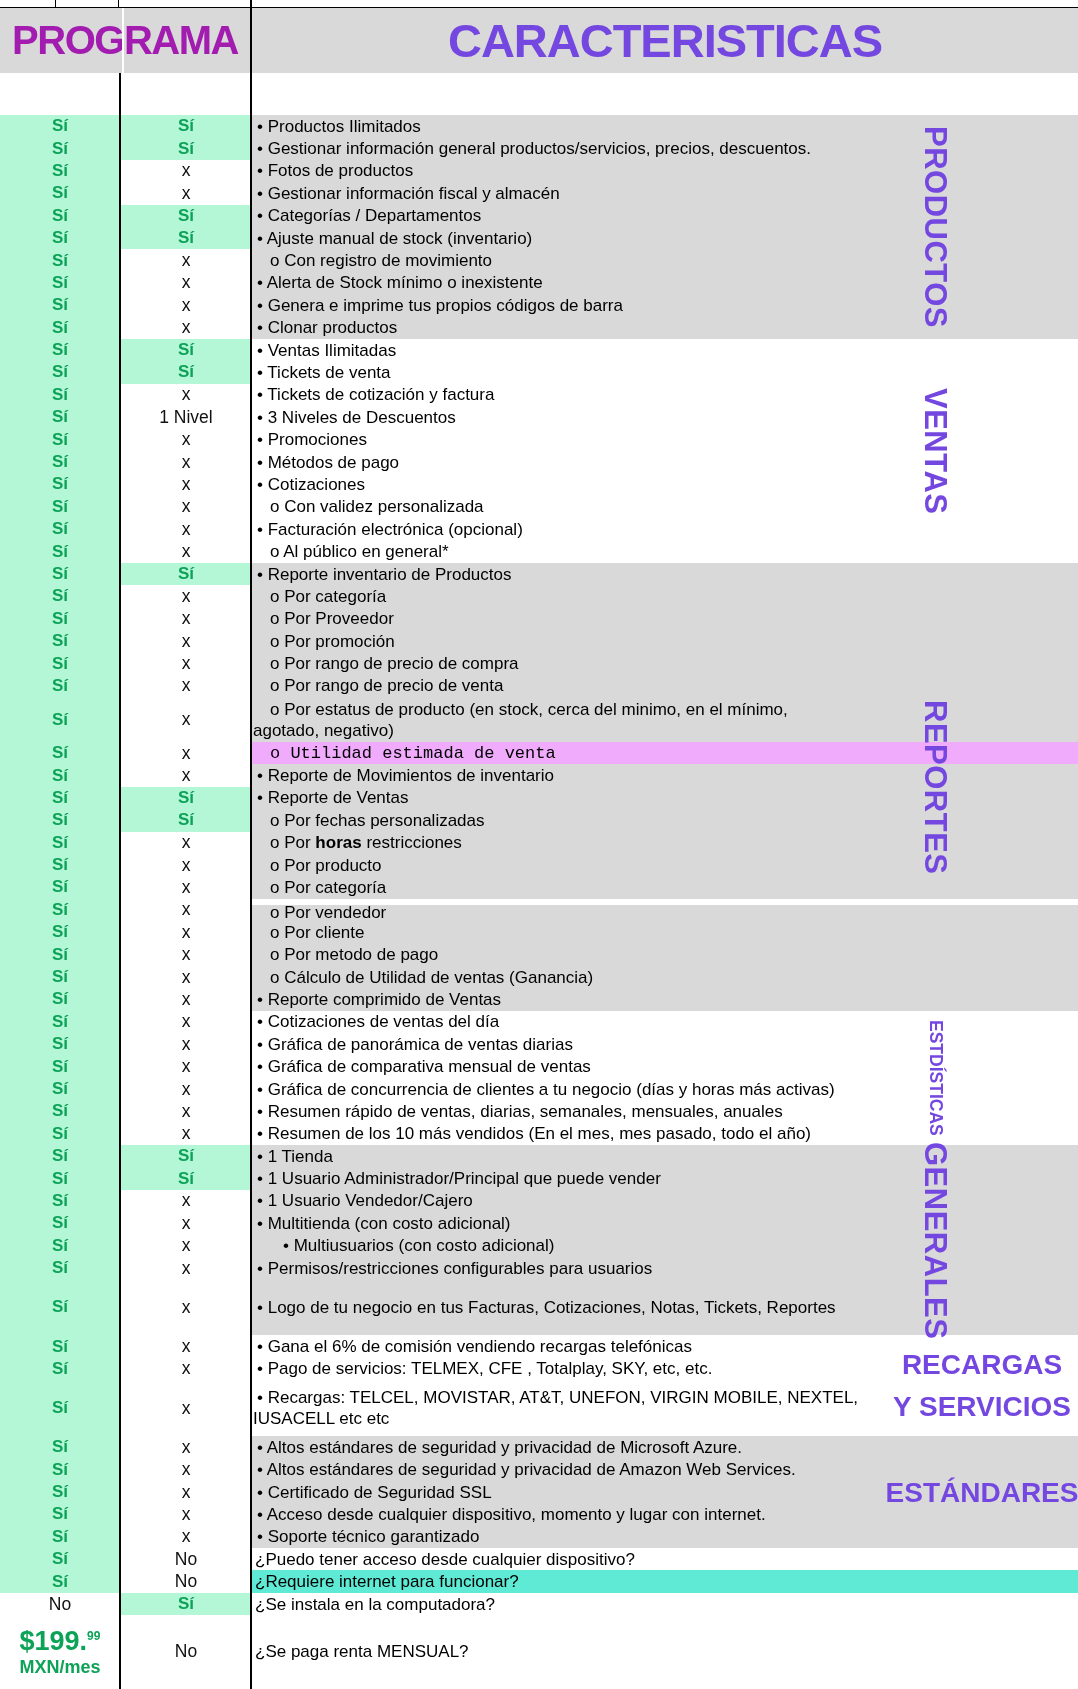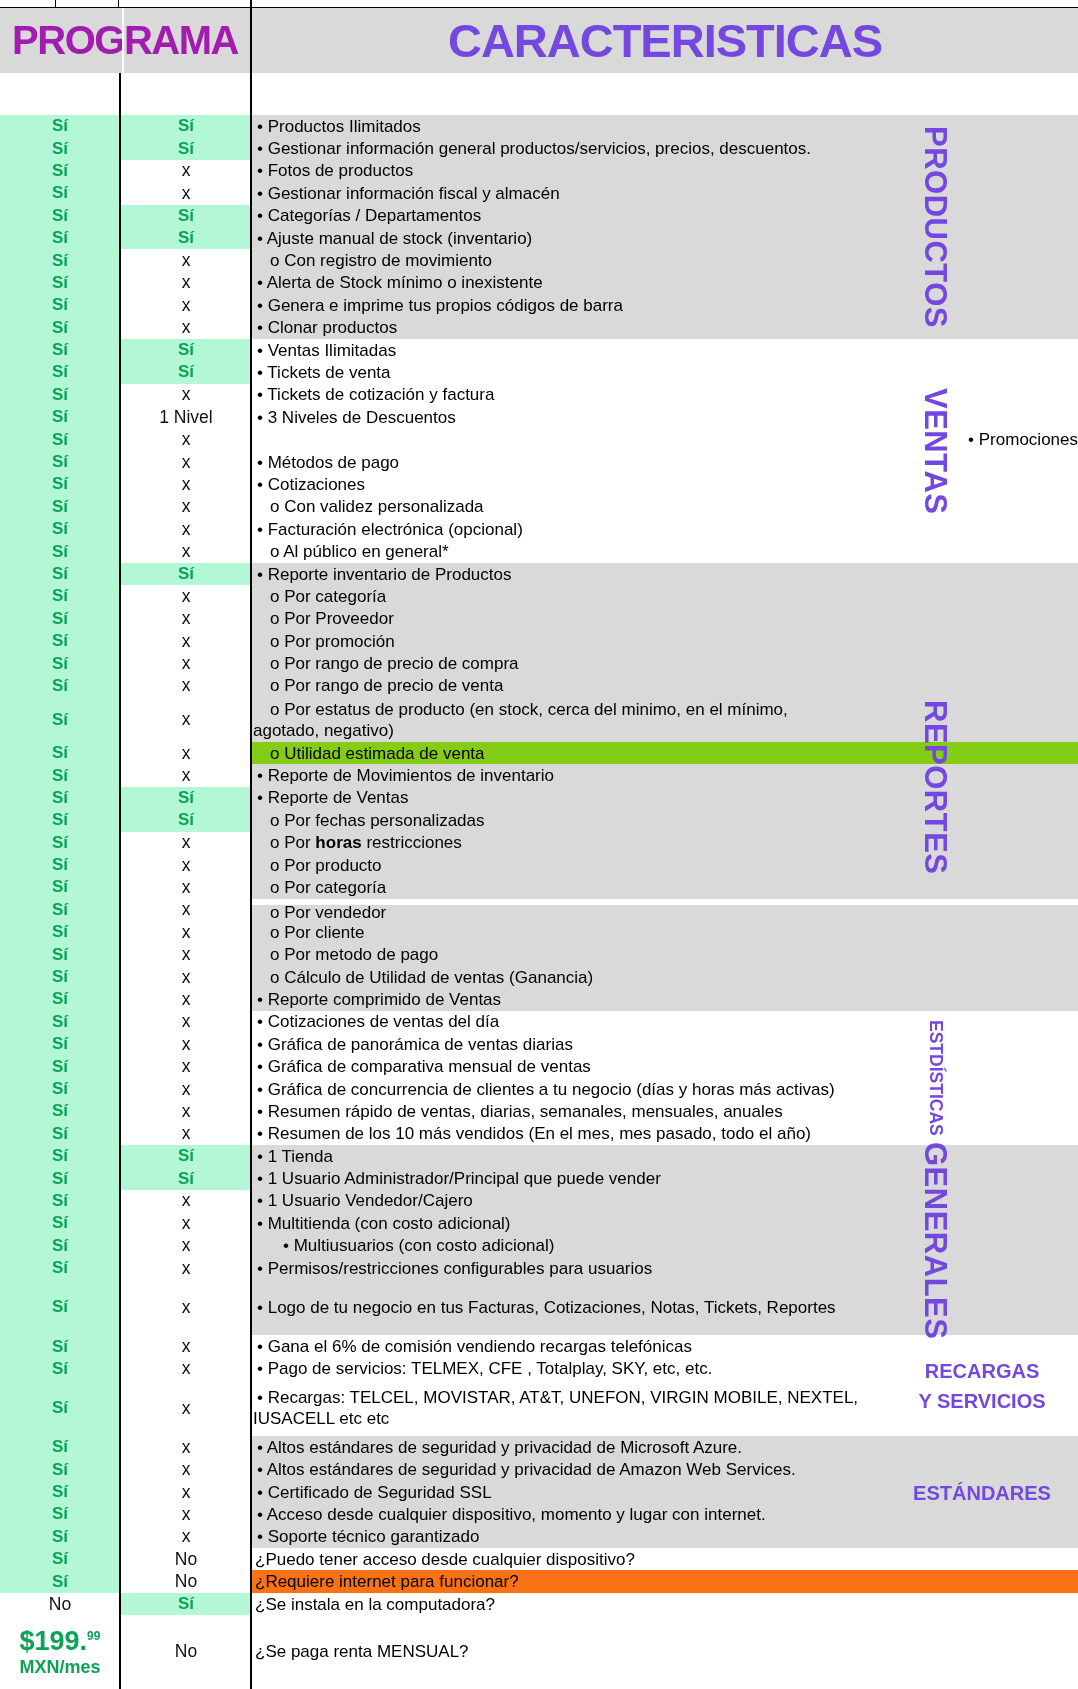--- a/index.html
+++ b/index.html
@@ -48,21 +48,21 @@
   .vline-sub{position:absolute;left:119px;top:73px;width:2px;height:1616px;background:#000;}
   
   .price-box{display:flex;flex-direction:column;align-items:center;line-height:1.15;}
   .price-main{font-size:27px;font-weight:bold;color:#0ca257;}
   .price-main sup{font-size:12px;}
   .price-per{font-size:18px;font-weight:bold;color:#0ca257;}
   
   .sec-label{position:absolute;display:flex;align-items:center;justify-content:center;pointer-events:none;}
   .lab-vert{writing-mode:vertical-rl;font-size:31px;font-weight:bold;color:#7448e0;letter-spacing:0.5px;}
   .lab-vert-sm{writing-mode:vertical-rl;font-size:17.5px;font-weight:bold;color:#7448e0;}
-  .lab-horiz{font-size:20px;font-weight:bold;color:#7448e0;text-align:center;line-height:1.5;}
+  .lab-horiz{font-size:28px;font-weight:bold;color:#7448e0;text-align:center;line-height:1.5;}
 </style>
 </head>
 <body>
 
 <div id="app">
 
   <div class="top-strip">
     <i class="tick" style="left:55px"></i>
     <i class="tick" style="left:118px"></i>
   </div>
@@ -231,21 +231,21 @@
           <div class="line ind0">• 3 Niveles de Descuentos</div>
         </div>
       </div>
       <div class="row" style="height: 22.4px;">
         <div class="ct cell green-bg">
           <span class="v-yes">Sí</span>
         </div>
         <div class="cg cell">
           <span class="v-no">x</span>
         </div>
-        <div class="cf cell" style="background: rgb(255, 255, 255); align-items: flex-end;">
+        <div class="cf cell" style="background: rgb(255, 255, 255);">
           <div class="line ind0">• Promociones</div>
         </div>
       </div>
       <div class="row" style="height: 22.4px;">
         <div class="ct cell green-bg">
           <span class="v-yes">Sí</span>
         </div>
         <div class="cg cell">
           <span class="v-no">x</span>
         </div>
@@ -375,21 +375,21 @@
           <div class="line indw">agotado, negativo)</div>
         </div>
       </div>
       <div class="row" style="height: 22.4px;">
         <div class="ct cell green-bg">
           <span class="v-yes">Sí</span>
         </div>
         <div class="cg cell">
           <span class="v-no">x</span>
         </div>
-        <div class="cf cell" style="background: #84cc16;">
+        <div class="cf cell" style="background: #f0abfc; font-family: Liberation Mono, monospace;">
           <div class="line ind1">o Utilidad estimada de venta</div>
         </div>
       </div>
       <div class="row" style="height: 22.4px;">
         <div class="ct cell green-bg">
           <span class="v-yes">Sí</span>
         </div>
         <div class="cg cell">
           <span class="v-no">x</span>
         </div>
@@ -750,21 +750,21 @@
           <div class="line indq">¿Puedo tener acceso desde cualquier dispositivo?</div>
         </div>
       </div>
       <div class="row" style="height: 22.4px;">
         <div class="ct cell green-bg">
           <span class="v-yes">Sí</span>
         </div>
         <div class="cg cell">
           <span class="v-no">No</span>
         </div>
-        <div class="cf cell" style="background: #f97316;">
+        <div class="cf cell" style="background: #5eead4;">
           <div class="line indq">¿Requiere internet para funcionar?</div>
         </div>
       </div>
       <div class="row" style="height: 22.4px;">
         <div class="ct cell">
           <span class="v-no">No</span>
         </div>
         <div class="cg cell green-bg">
           <span class="v-yes">Sí</span>
         </div>

